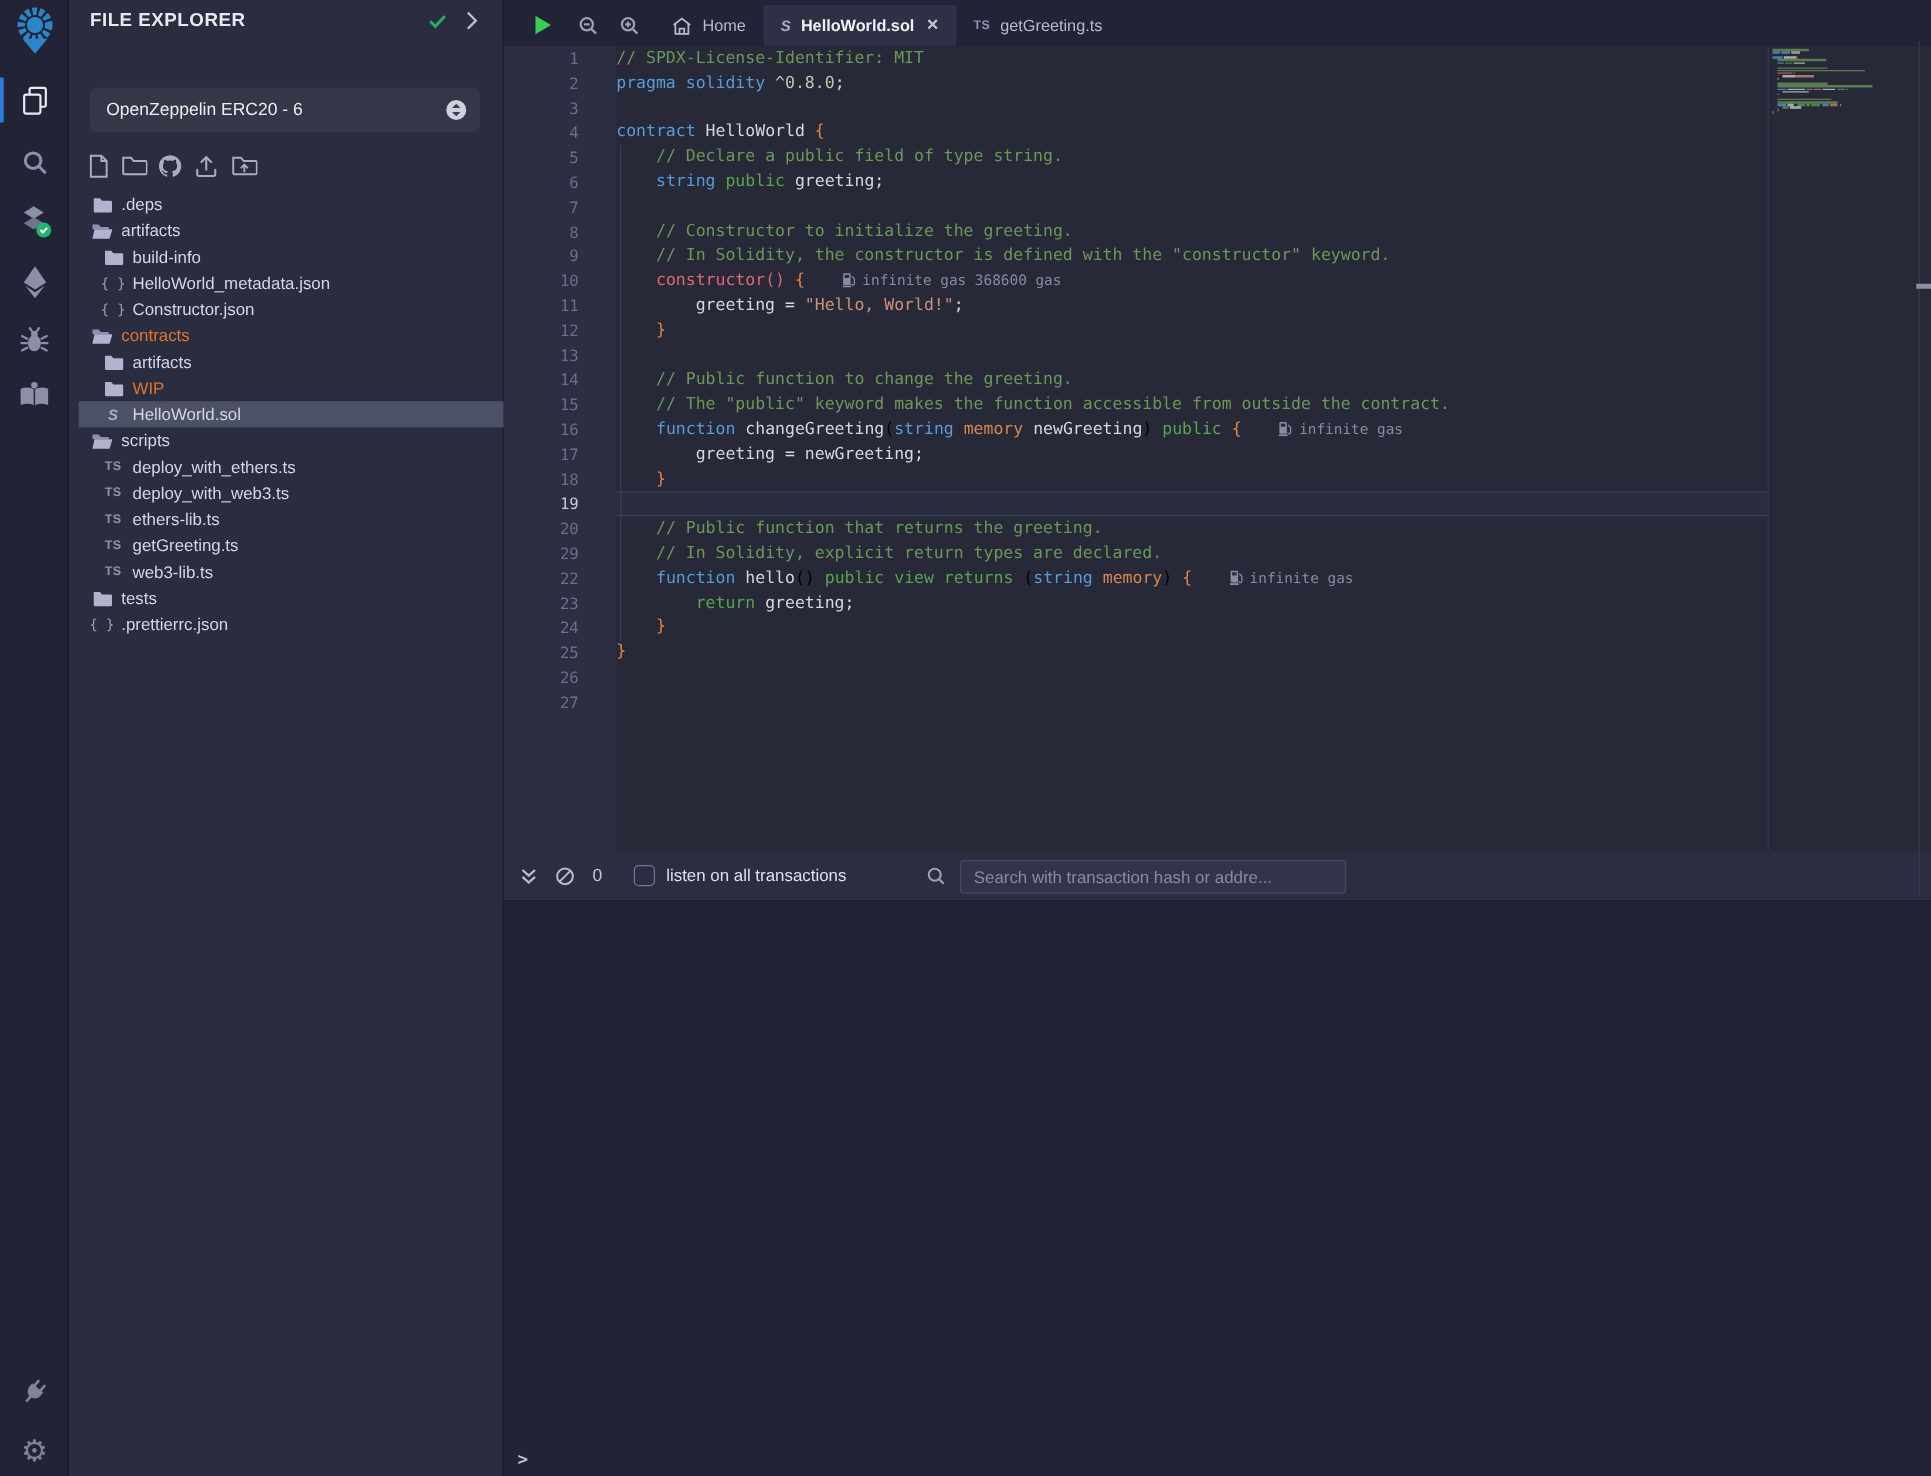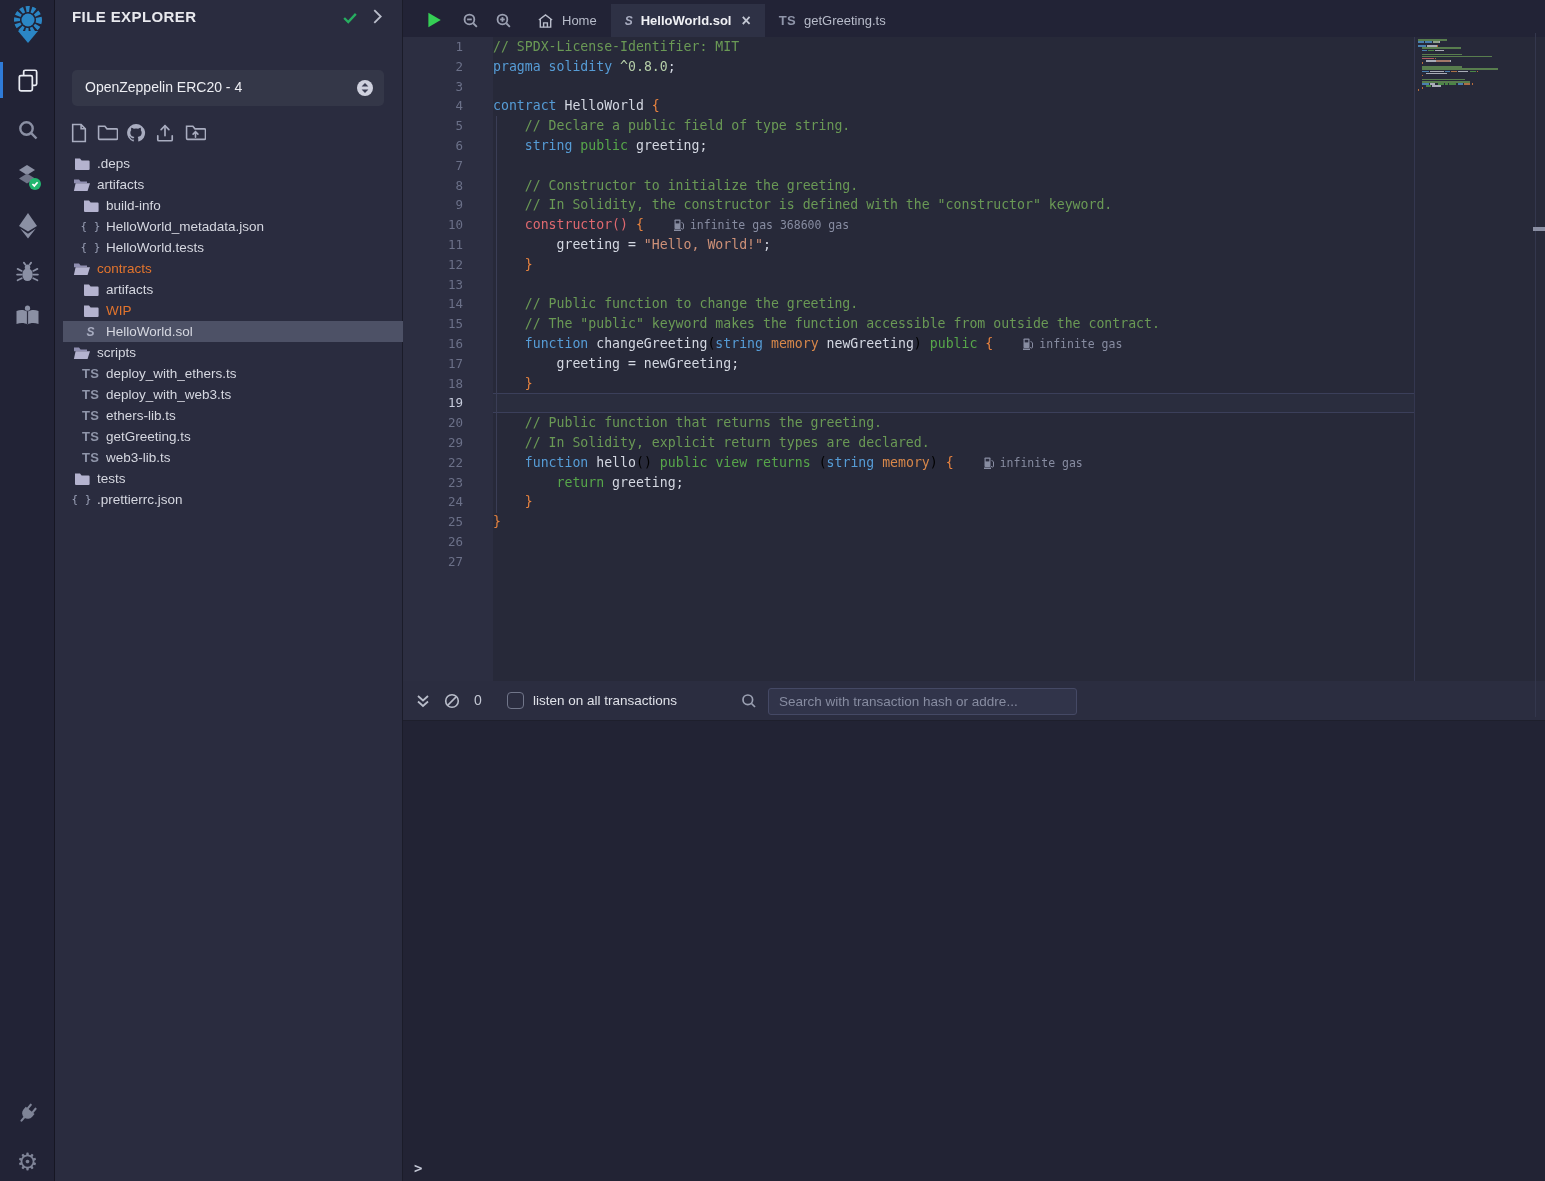--- a/index.html
+++ b/index.html
@@ -31,21 +31,21 @@
   .exp-toolbar { position:absolute; left:0; top:121px; width:348px; height:24px; }
   .tb-ic { position:absolute; top:2px; cursor:pointer; }
 
   #file-tree { position:absolute; left:0; top:153px; width:348px; }
   .tree-row { height:21px; margin-left:8px; display:flex; align-items:center; cursor:pointer; }
   .tree-row.selected { background:#4d5166; }
   .tree-ic { width:17px; display:inline-flex; justify-content:center; align-items:center; flex:none; }
   .tree-lb { margin-left:7px; font-size:13.5px; color:#d5d7e0; white-space:nowrap; }
   .tree-lb.orange { color:#e2742d; }
   .json-ic { font-family:"DejaVu Sans Mono",monospace; font-size:11px; color:#9aa0b6; }
-  .ts-ic { font-size:13px; font-weight:700; letter-spacing:.3px; color:#8f95a9; }
+  .ts-ic { font-size:10px; font-weight:700; letter-spacing:.3px; color:#8f95a9; }
   .sol-ic { font-size:12px; font-weight:700; font-style:italic; color:#a8acc0; }
 
   
   #main { position:absolute; left:403px; top:4px; width:1142px; height:1181px; }
   #tabbar { position:absolute; left:0; top:0; width:1142px; height:33px; background:#222336; }
   .tb-btn { position:absolute; top:7px; cursor:pointer; }
   #tabs { position:absolute; left:120px; top:0; height:33px; display:flex; }
   .tab { height:33px; display:flex; align-items:center; padding:0 14px; cursor:pointer;
          color:#b8bcca; font-size:13px; white-space:nowrap; }
   .tab .tab-ic { margin-right:8px; display:inline-flex; }
@@ -177,21 +177,21 @@
       </svg>
   </div>
   <div class="exp-chev">
     <svg width="9" height="15" viewBox="0 0 8 14">
         <path d="M1 1 L7 7 L1 13" stroke="#b9bdca" stroke-width="1.7" fill="none"></path>
       </svg>
   </div>
 
 
   <div class="ws-select">
-    <div class="ws-select-label">OpenZeppelin ERC20 - 4</div>
+    <div class="ws-select-label">OpenZeppelin ERC20 - 6</div>
     <div class="ws-select-icon">
       <svg width="18" height="18" viewBox="0 0 18 18">
         <circle cx="9" cy="9" r="8" fill="#cfd1de"></circle>
         <path d="M5.6 7.4 L9 4 l3.4 3.4 Z" fill="#3a3d52"></path>
         <path d="M5.6 10.6 L9 14 l3.4 -3.4 Z" fill="#3a3d52"></path>
       </svg>
     </div>
   </div>
 
   <div class="exp-toolbar">
@@ -255,21 +255,21 @@
       <div class="tree-row" style="padding-left: 19px;">
         <span class="tree-ic">
           <span class="json-ic">{ }</span>
         </span>
         <span class="tree-lb">HelloWorld_metadata.json</span>
       </div>
       <div class="tree-row" style="padding-left: 19px;">
         <span class="tree-ic">
           <span class="json-ic">{ }</span>
         </span>
-        <span class="tree-lb">HelloWorld.tests</span>
+        <span class="tree-lb">Constructor.json</span>
       </div>
       <div class="tree-row" style="padding-left: 10px;">
         <span class="tree-ic">
           <svg width="17" height="14" viewBox="0 0 17 14">
             <path d="M1 1.6 h5 l1.6 1.9 h6.4 v1.8 H1 Z" fill="#8f8eb0"></path>
             <polygon points="2.6,5.3 17,5.3 14.6,13 0.9,13" fill="#b4b3cf"></polygon>
           </svg>
         </span>
         <span class="tree-lb orange">contracts</span>
       </div>

